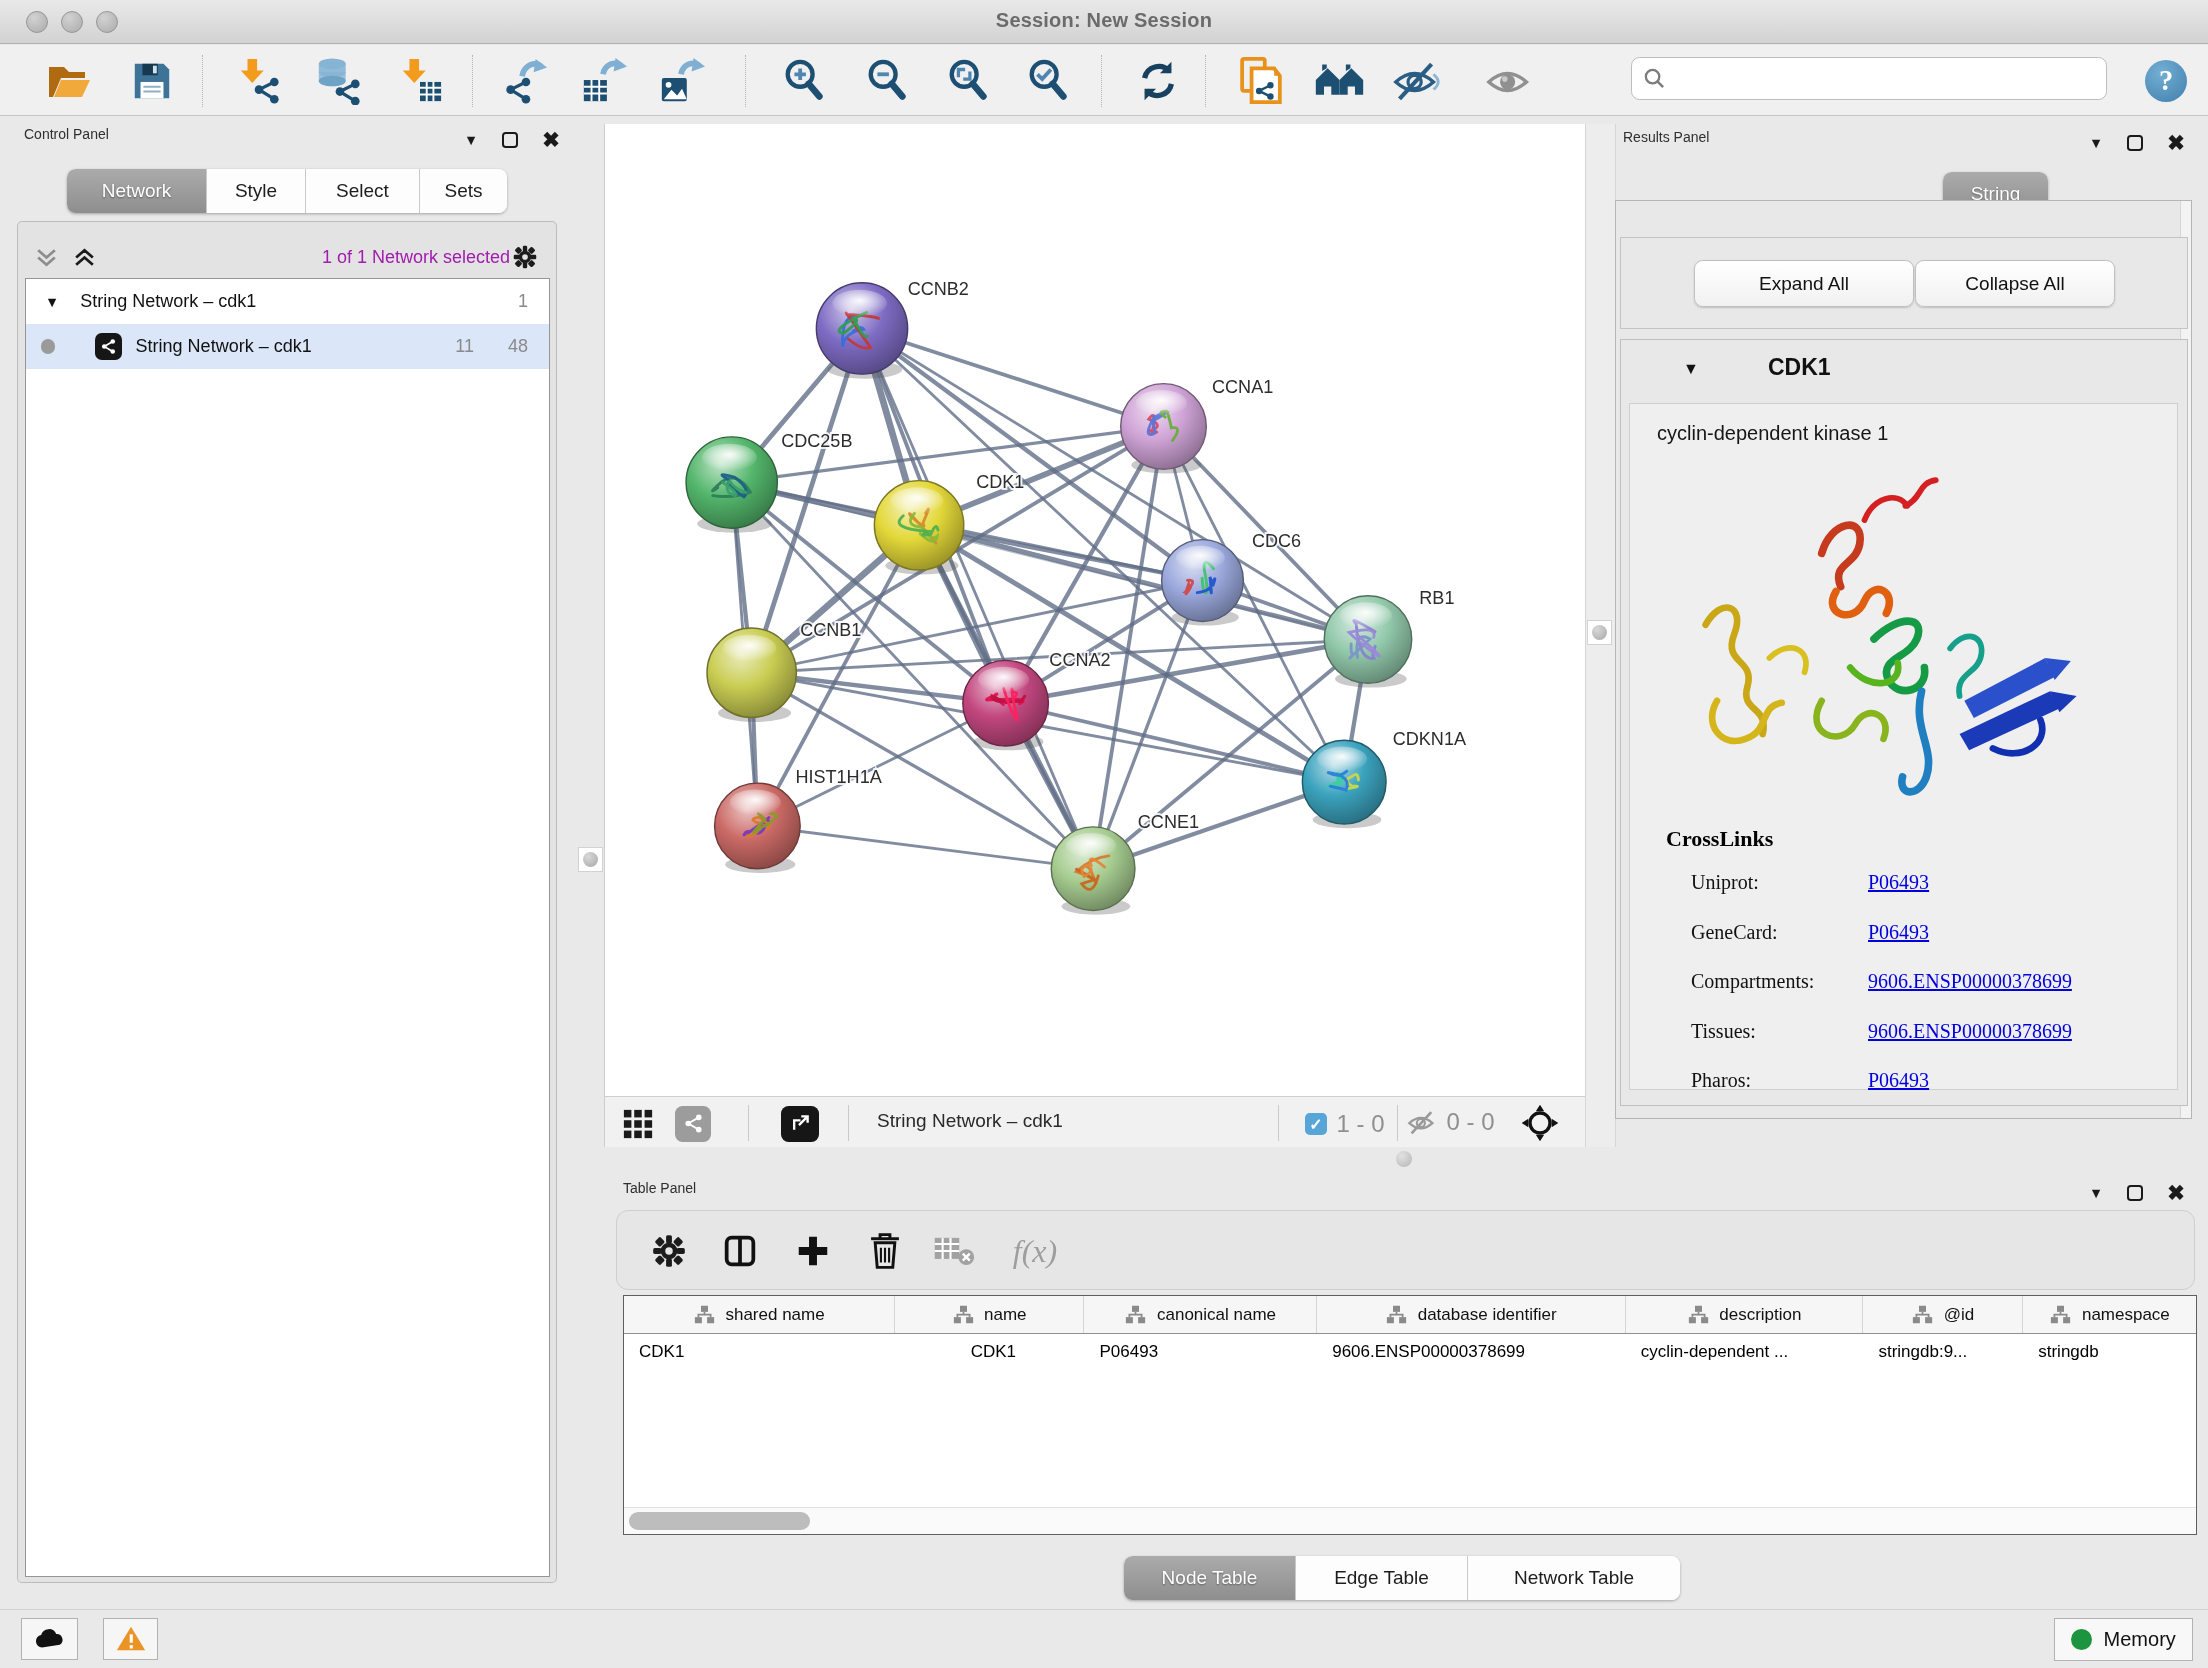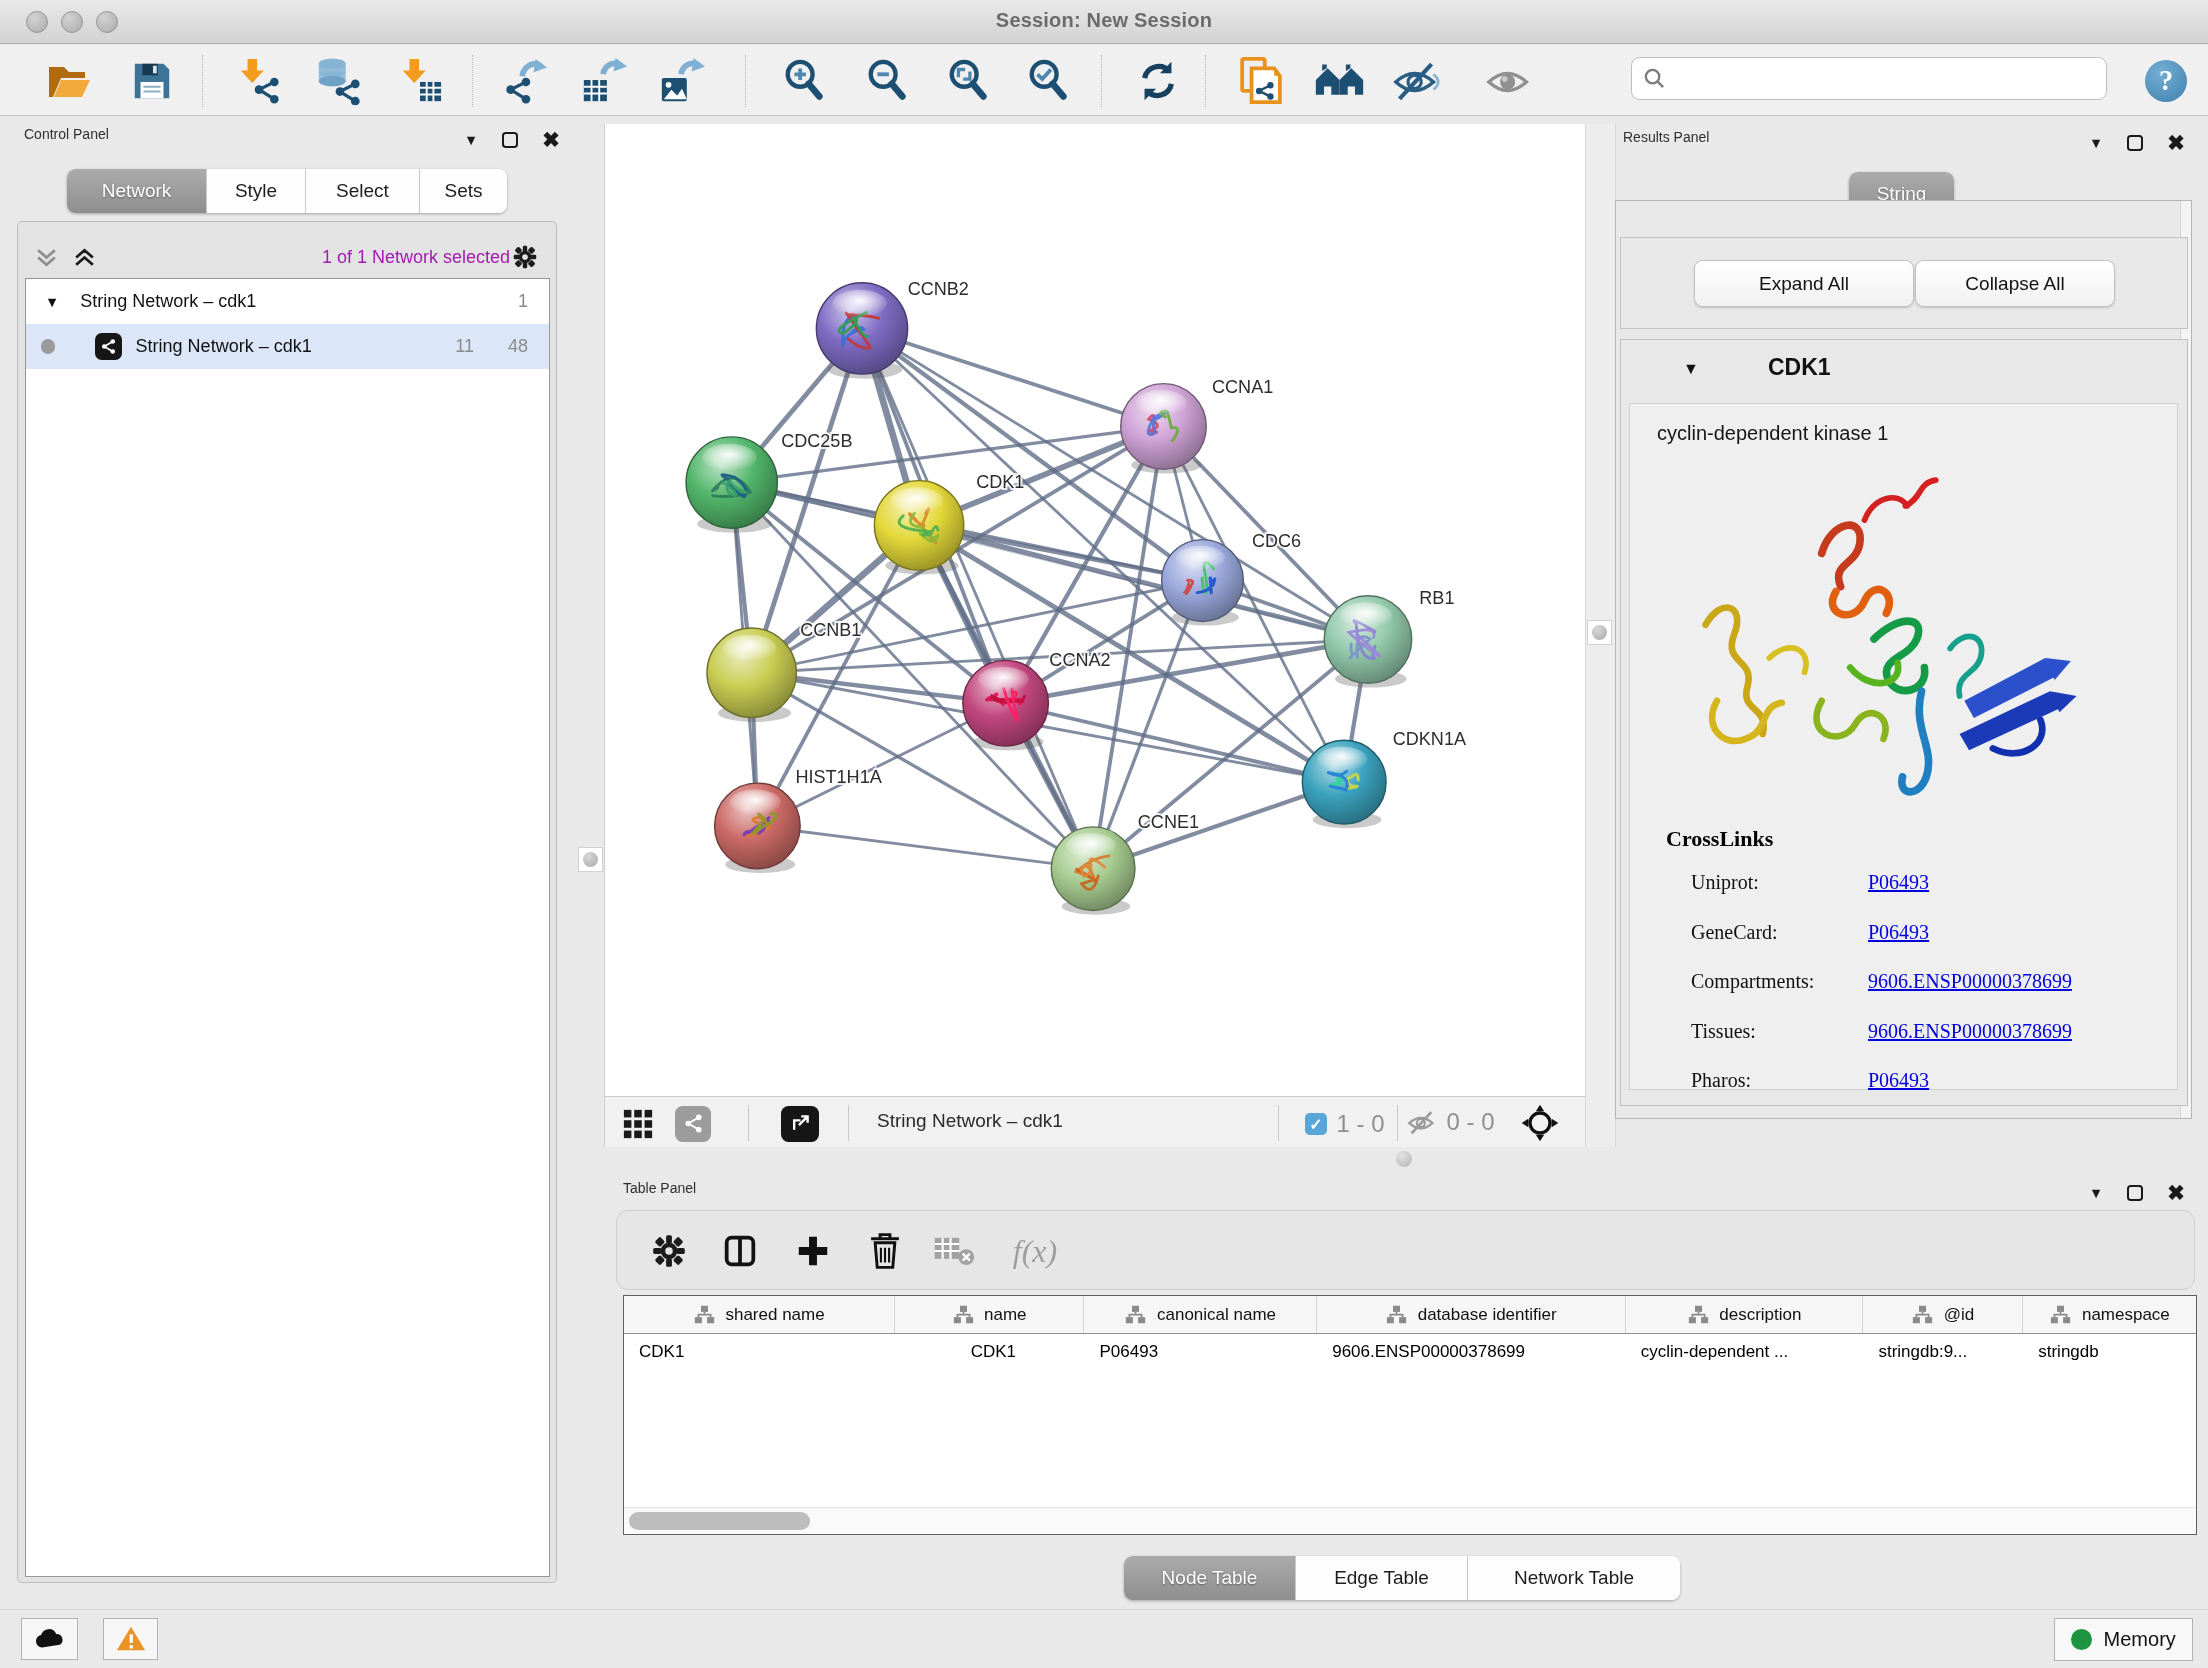--- a/index.html
+++ b/index.html
@@ -594,21 +594,21 @@
   </div>
 
   <div class="abs" style="left:1396px;top:1151px;width:16px;height:16px;border-radius:50%;background:radial-gradient(circle at 35% 30%,#e2e2e2,#b5b5b5);"></div>
 
   <div class="abs ptitle" style="left:1623px;top:129px;">Results Panel</div>
   <div class="wc" style="left:2089px;top:132px;">
     <span class="tri">▼</span>
     <span class="sq"></span>
     <span class="xx">✖</span>
   </div>
-  <div class="seg" style="left:1849px;top:172px;">
+  <div class="seg" style="left:1943px;top:172px;">
     <div class="sg active" style="width:105px">String</div>
   </div>
 
   <div class="rp-outer"></div>
   <div class="rp-scroll"></div>
   <div class="rp-btnbox"></div>
   <div class="btn" style="left:1694px;top:260px;width:220px;height:47px;">Expand All</div>
   <div class="btn" style="left:1915px;top:260px;width:200px;height:47px;">Collapse All</div>
 
   <div class="rp-entry"></div>

